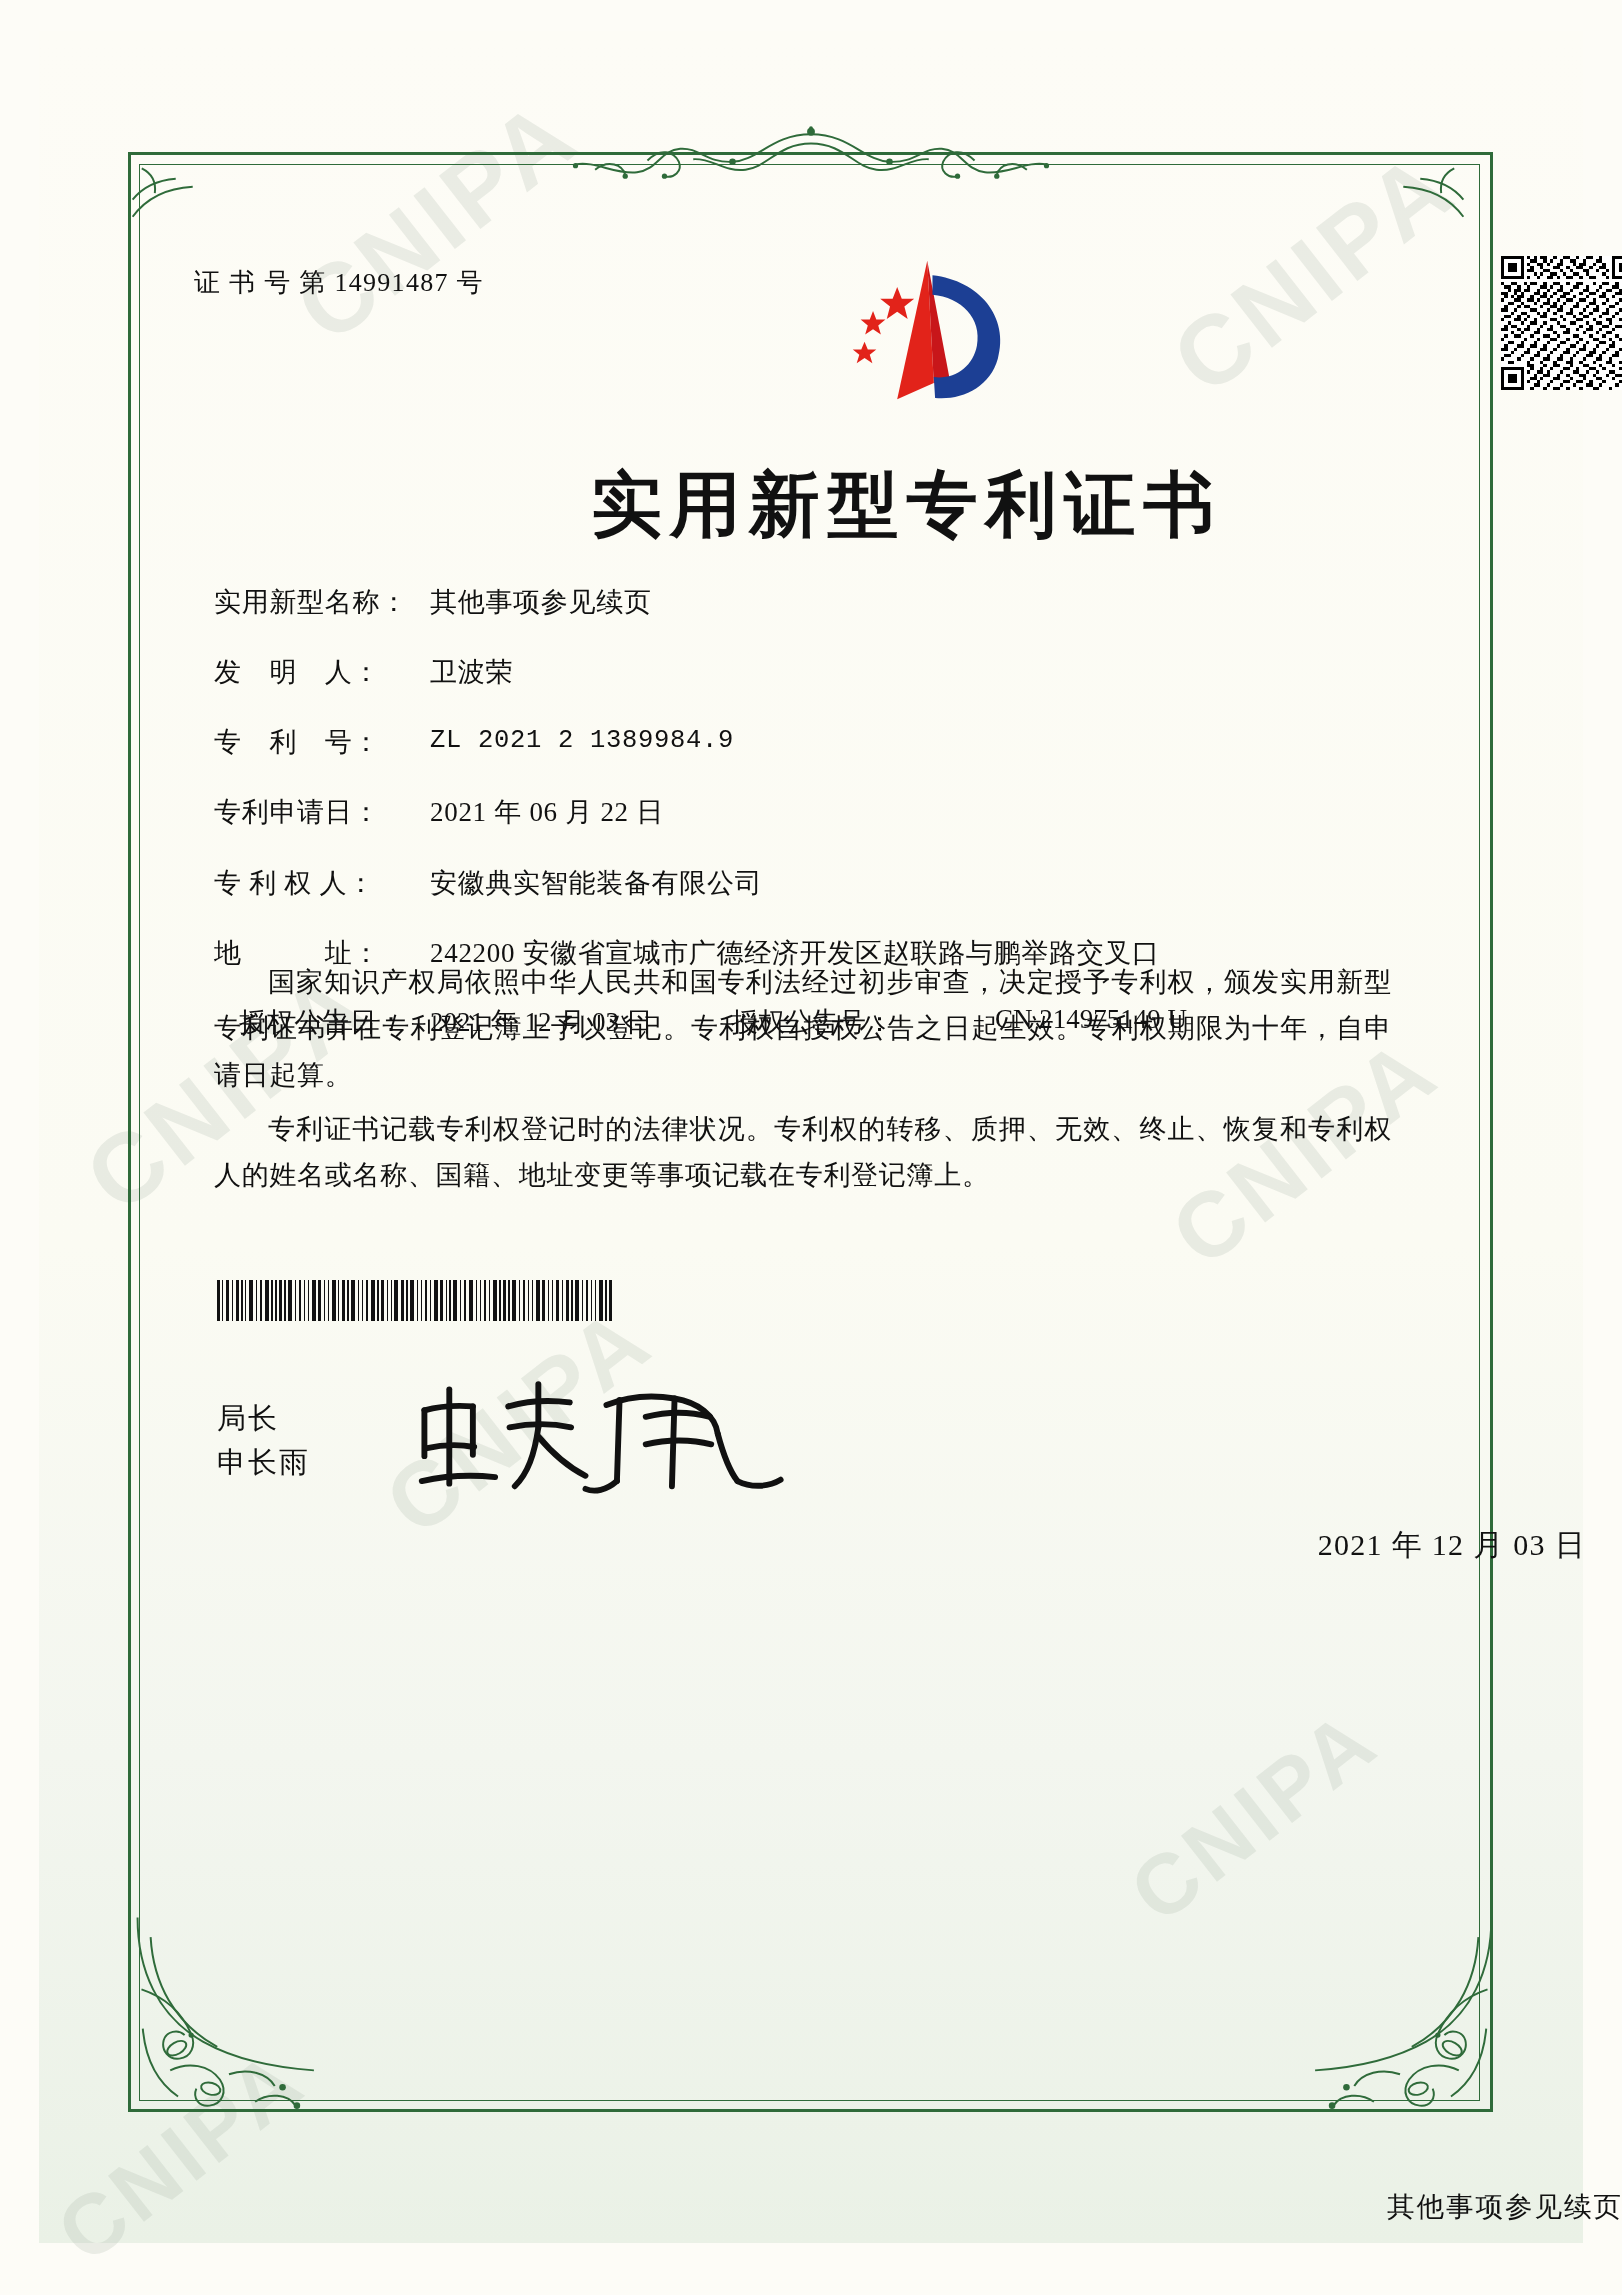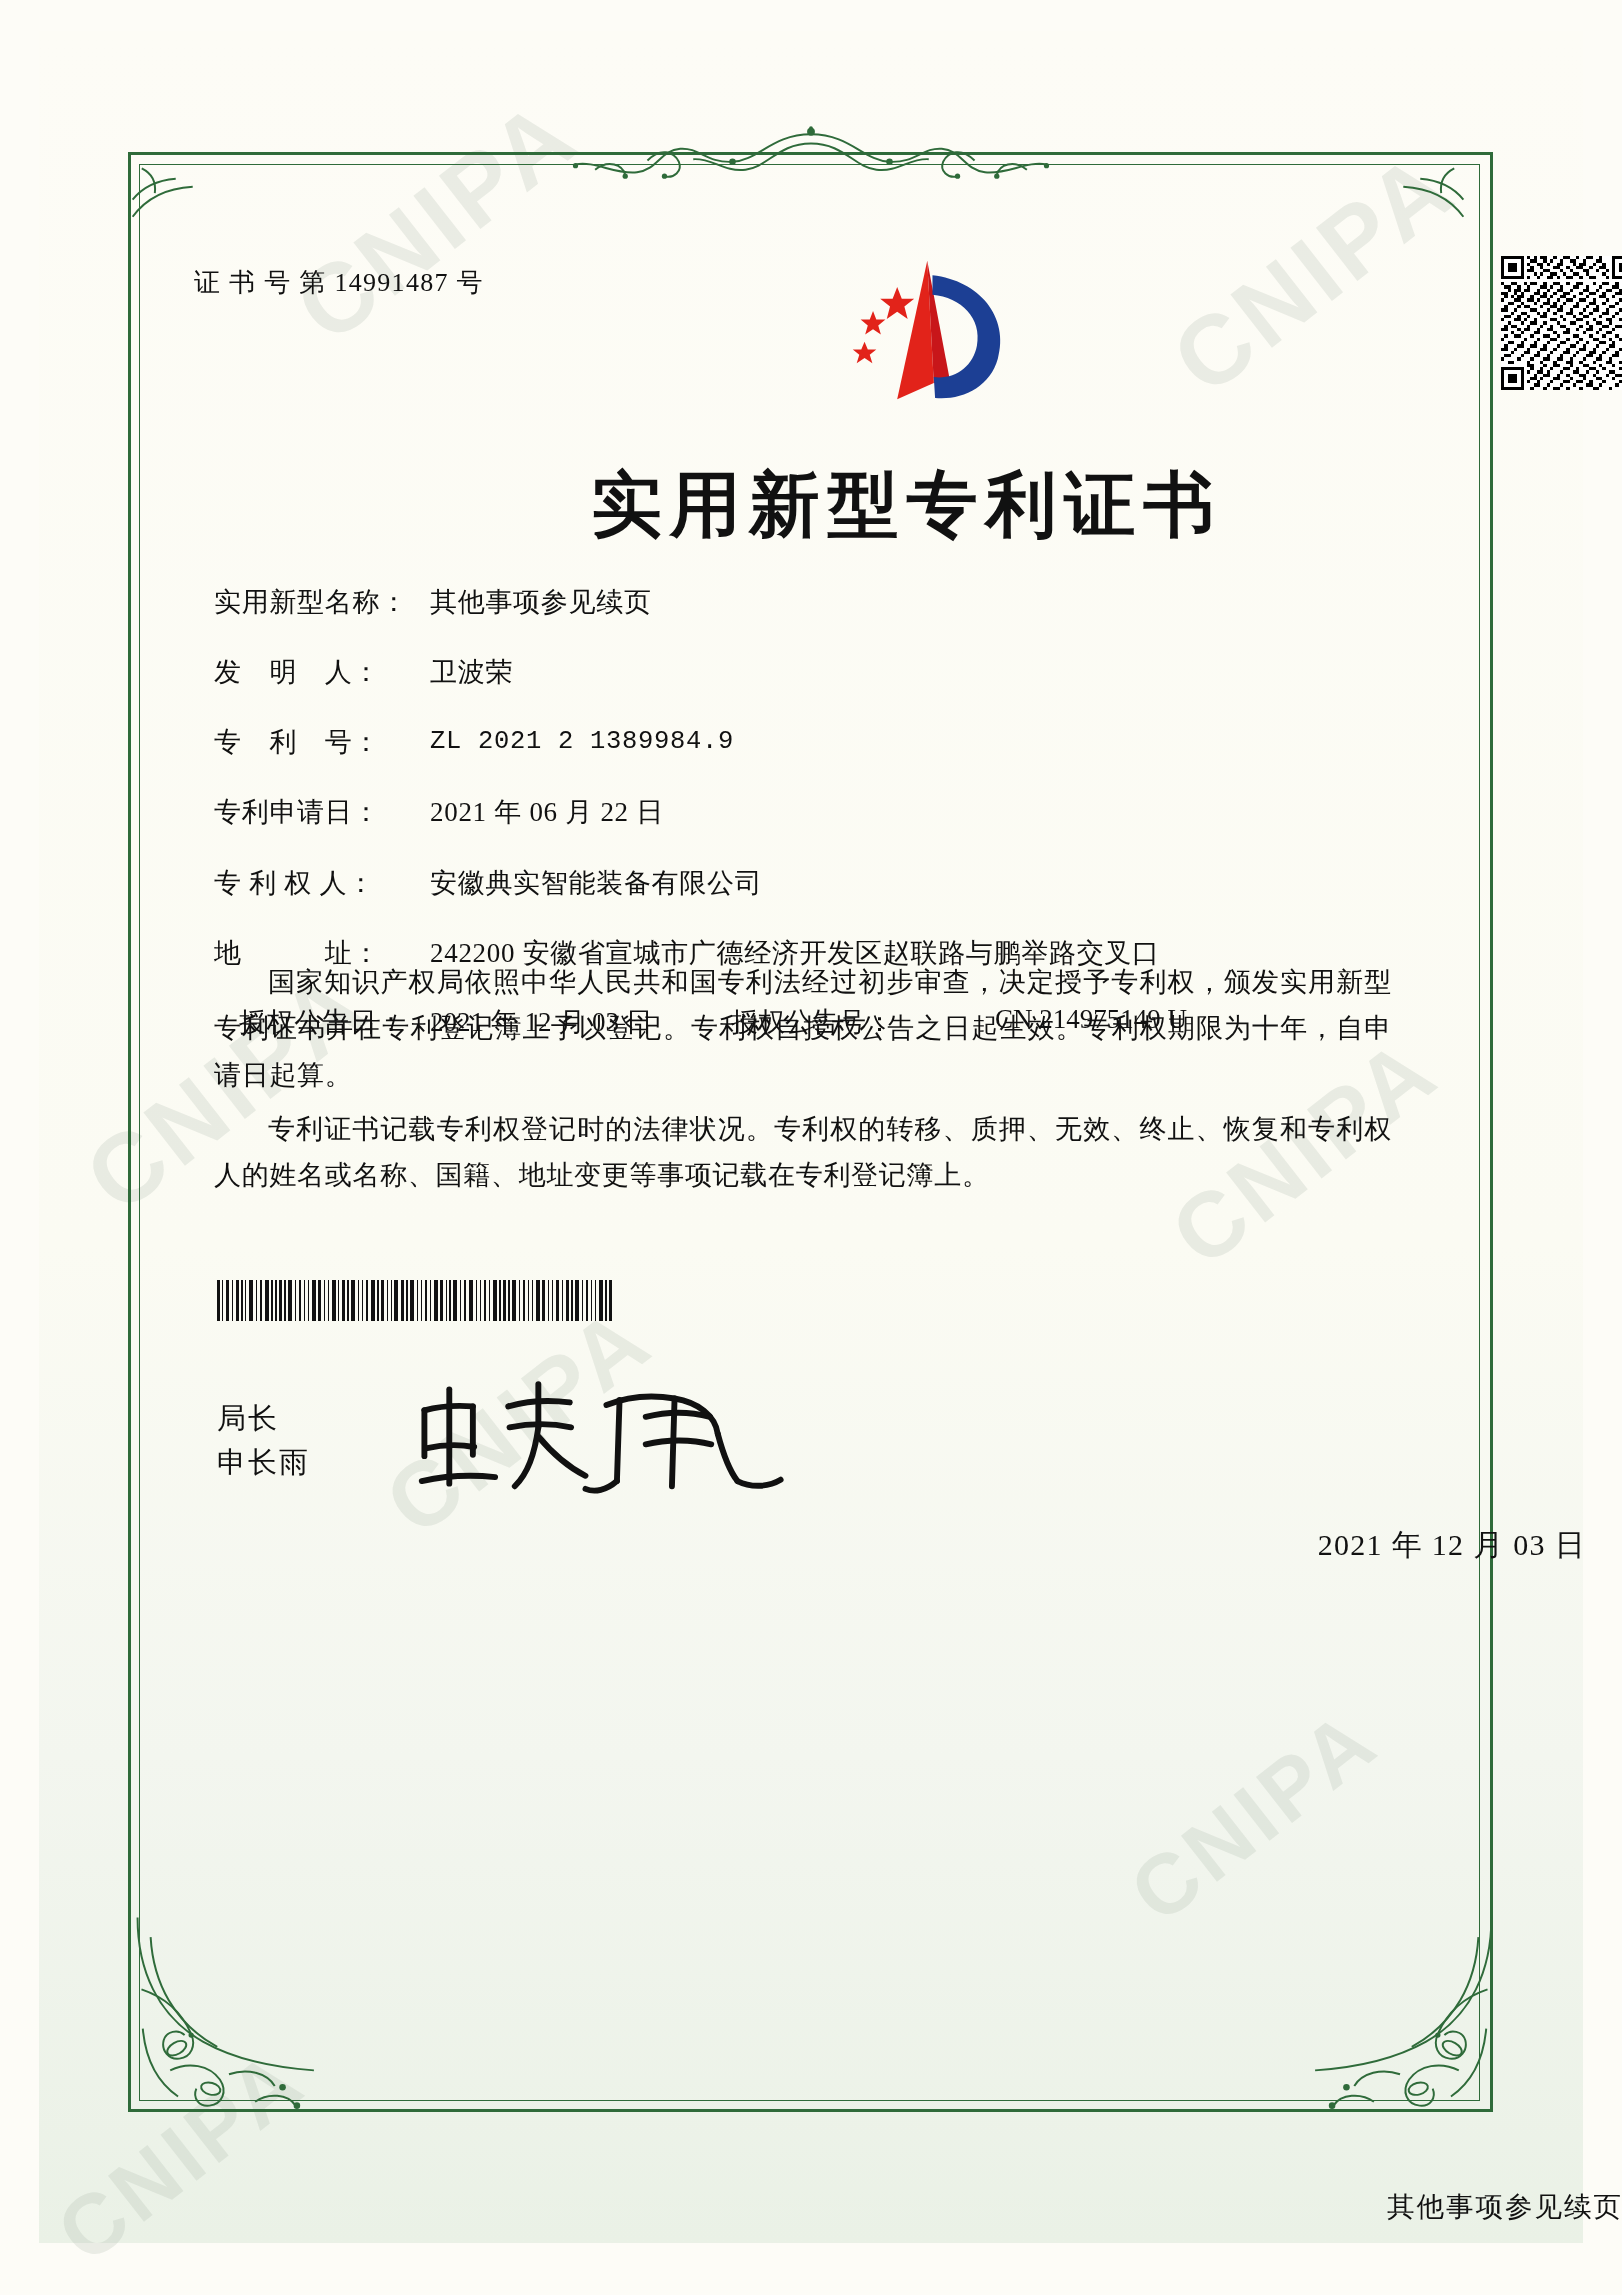--- a/index.html
+++ b/index.html
@@ -140,21 +140,21 @@
   .fields {
     position: absolute;
     left: 85px;
     top: 419px;
     width: 1191px;
     font-size: 27px;
     color: #111;
   }
   .frow {
     display: flex;
-    align-items: center;
+    align-items: flex-start;
     margin-bottom: 31px;
     line-height: 1.45;
   }
   .flabel {
     width: 216px;
     flex: 0 0 216px;
     white-space: nowrap;
     letter-spacing: 0.7px;
   }
   .fvalue {

